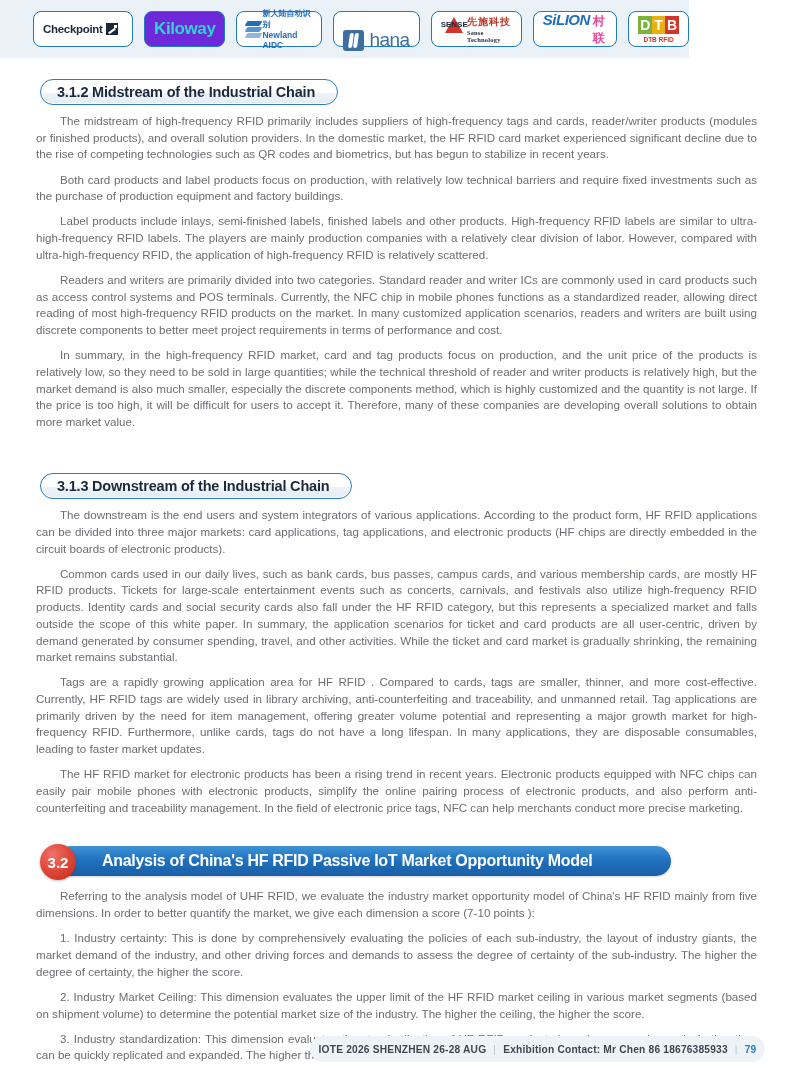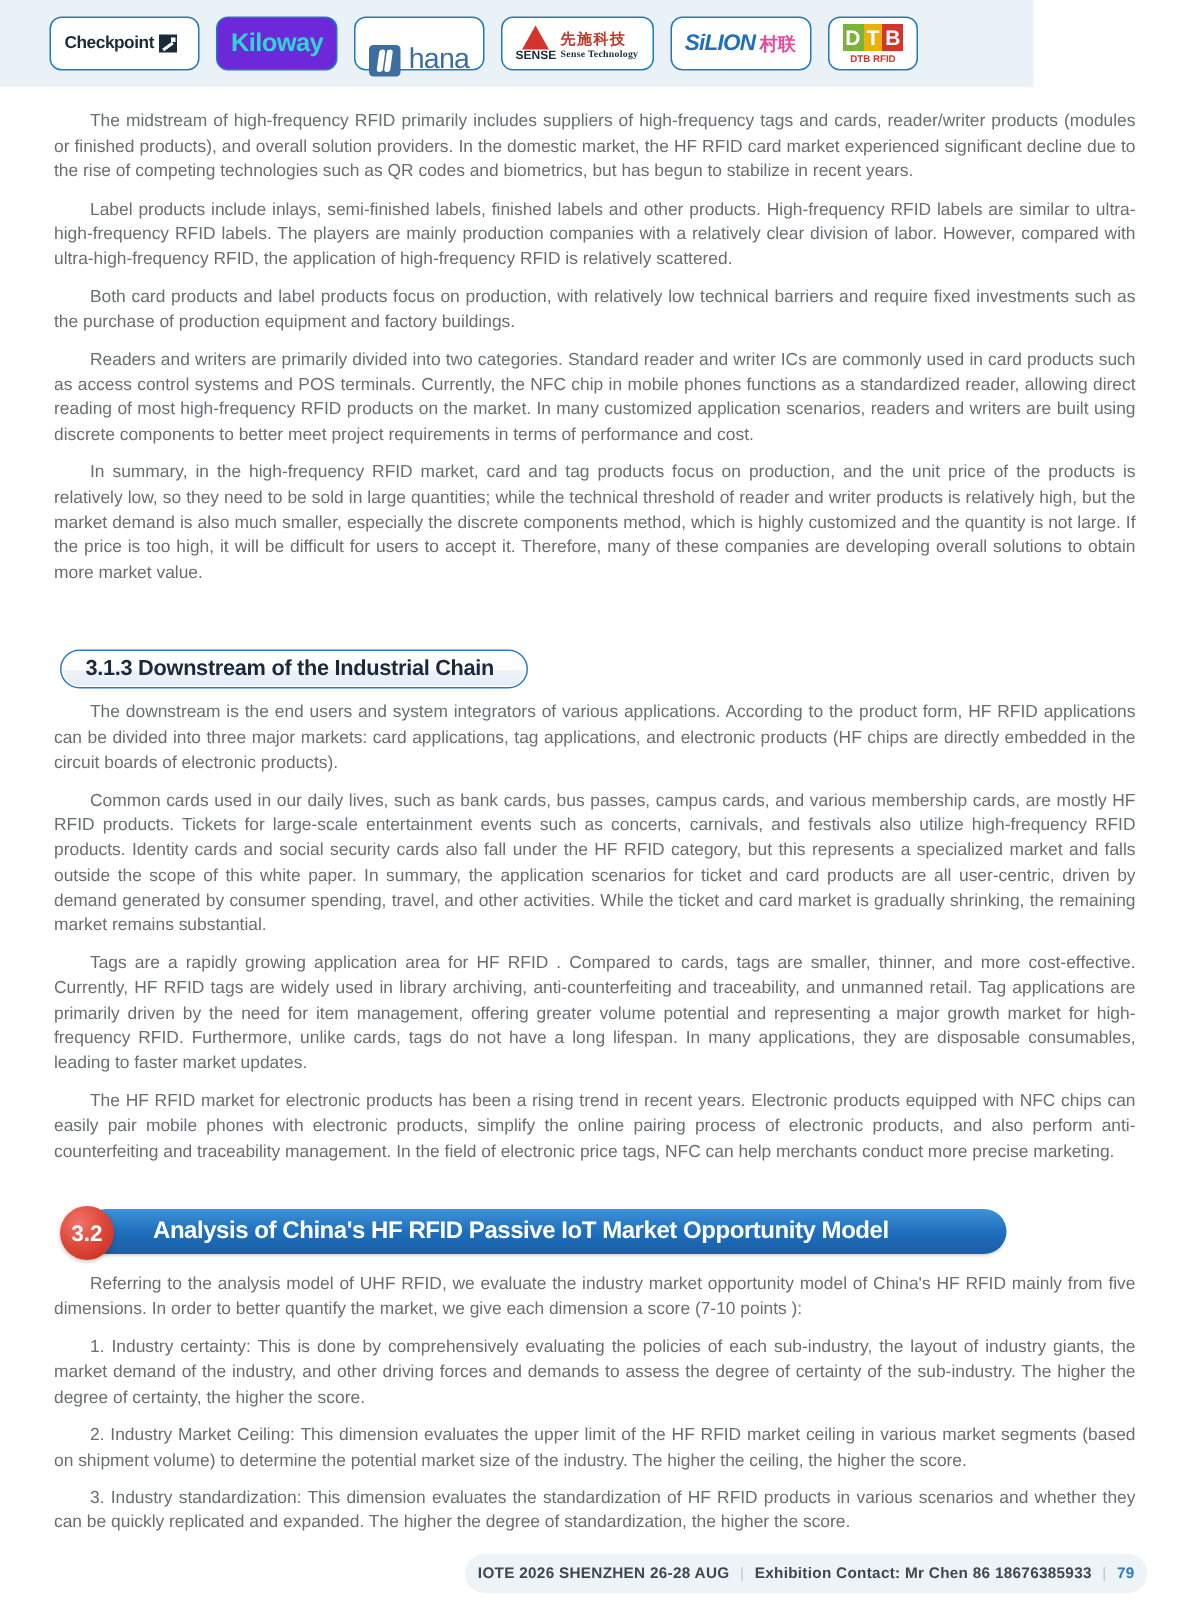--- a/index.html
+++ b/index.html
@@ -61,21 +61,21 @@
                  transform:skewX(-8deg);}
   .hana-sq:before{content:"";position:absolute;left:11px;top:3px;width:4px;height:15px;background:#fff;border-radius:2px;
                  transform:skewX(-8deg);}
   .hana-tx{ font:400 19px "Liberation Sans",sans-serif; color:#3c6e9f; letter-spacing:-0.5px;}
 
   
   .lg-sense{display:flex;align-items:center;gap:4px;}
   .sense-mark{width:26px;height:24px;position:relative;}
   .sense-a{position:absolute;left:4px;top:0;width:0;height:0;border-left:9px solid transparent;
            border-right:9px solid transparent;border-bottom:16px solid #d4342b;}
-  .sense-w{position:absolute;left:0;bottom:0;font:800 8px "Liberation Sans",sans-serif;color:#1b2a3a;text-align:right;}
+  .sense-w{position:absolute;left:0;bottom:12px;font:800 8px "Liberation Sans",sans-serif;color:#1b2a3a;text-align:right;}
   .sense-tx{line-height:1.1;}
   .sense-cn{font:700 10px "DejaVu Sans",sans-serif;color:#c0392b;letter-spacing:1px;}
   .sense-en{font:700 6.5px "Liberation Serif",serif;color:#1b2a3a;letter-spacing:.2px;}
 
   
   .lg-silion{display:flex;align-items:baseline;gap:3px;}
   .si-a{font:800 italic 15px "Liberation Sans",sans-serif;color:#1f6fbd;letter-spacing:-0.5px;}
   .si-b{font:700 12px "DejaVu Sans",sans-serif;color:#ec4899;}
 
   
@@ -161,20 +161,33 @@
     <span class="lg-checkpoint">
       <span>Checkpoint</span>
       <span class="cp-mark"></span>
     </span>
   </div>
 
   <div class="logo-card dark">
     <span class="lg-kiloway">Kiloway</span>
   </div>
 
+  <div class="logo-card">
+    <span class="lg-newland">
+      <span class="nl-diamond">
+          <span></span>
+          <span></span>
+          <span></span>
+        </span>
+      <span class="nl-txt">
+        <div class="nl-cn">新大陆自动识别</div>
+        <div class="nl-en">Newland AIDC</div>
+      </span>
+    </span>
+  </div>
 
   <div class="logo-card">
     <span class="lg-hana">
       <span class="hana-sq"></span>
       <span class="hana-tx">hana</span>
     </span>
   </div>
 
   <div class="logo-card">
     <span class="lg-sense">
@@ -204,24 +217,25 @@
         <span class="dtb-b">B</span>
       </span>
       <span class="dtb-sub">DTB RFID</span>
     </span>
   </div>
 
 </div>
 
 <div class="page">
 
+  <div class="sec-pill">3.1.2 Midstream of the Industrial Chain</div>
 
   <p class="body">The midstream of high-frequency RFID primarily includes suppliers of high-frequency tags and cards, reader/writer products (modules or finished products), and overall solution providers. In the domestic market, the HF RFID card market experienced significant decline due to the rise of competing technologies such as QR codes and biometrics, but has begun to stabilize in recent years.</p>
+  <p class="body">Both card products and label products focus on production, with relatively low technical barriers and require fixed investments such as the purchase of production equipment and factory buildings.</p>
   <p class="body">Label products include inlays, semi-finished labels, finished labels and other products. High-frequency RFID labels are similar to ultra-high-frequency RFID labels. The players are mainly production companies with a relatively clear division of labor. However, compared with ultra-high-frequency RFID, the application of high-frequency RFID is relatively scattered.</p>
-  <p class="body">Both card products and label products focus on production, with relatively low technical barriers and require fixed investments such as the purchase of production equipment and factory buildings.</p>
   <p class="body">Readers and writers are primarily divided into two categories. Standard reader and writer ICs are commonly used in card products such as access control systems and POS terminals. Currently, the NFC chip in mobile phones functions as a standardized reader, allowing direct reading of most high-frequency RFID products on the market. In many customized application scenarios, readers and writers are built using discrete components to better meet project requirements in terms of performance and cost.</p>
   <p class="body">In summary, in the high-frequency RFID market, card and tag products focus on production, and the unit price of the products is relatively low, so they need to be sold in large quantities; while the technical threshold of reader and writer products is relatively high, but the market demand is also much smaller, especially the discrete components method, which is highly customized and the quantity is not large. If the price is too high, it will be difficult for users to accept it. Therefore, many of these companies are developing overall solutions to obtain more market value.</p>
 
   <div style="height:28px"></div>
 
   <div class="sec-pill">3.1.3 Downstream of the Industrial Chain</div>
 
   <p class="body">The downstream is the end users and system integrators of various applications. According to the product form, HF RFID applications can be divided into three major markets: card applications, tag applications, and electronic products (HF chips are directly embedded in the circuit boards of electronic products).</p>
   <p class="body">Common cards used in our daily lives, such as bank cards, bus passes, campus cards, and various membership cards, are mostly HF RFID products. Tickets for large-scale entertainment events such as concerts, carnivals, and festivals also utilize high-frequency RFID products. Identity cards and social security cards also fall under the HF RFID category, but this represents a specialized market and falls outside the scope of this white paper. In summary, the application scenarios for ticket and card products are all user-centric, driven by demand generated by consumer spending, travel, and other activities. While the ticket and card market is gradually shrinking, the remaining market remains substantial.</p>
   <p class="body">Tags are a rapidly growing application area for HF RFID . Compared to cards, tags are smaller, thinner, and more cost-effective. Currently, HF RFID tags are widely used in library archiving, anti-counterfeiting and traceability, and unmanned retail. Tag applications are primarily driven by the need for item management, offering greater volume potential and representing a major growth market for high-frequency RFID. Furthermore, unlike cards, tags do not have a long lifespan. In many applications, they are disposable consumables, leading to faster market updates.</p>

